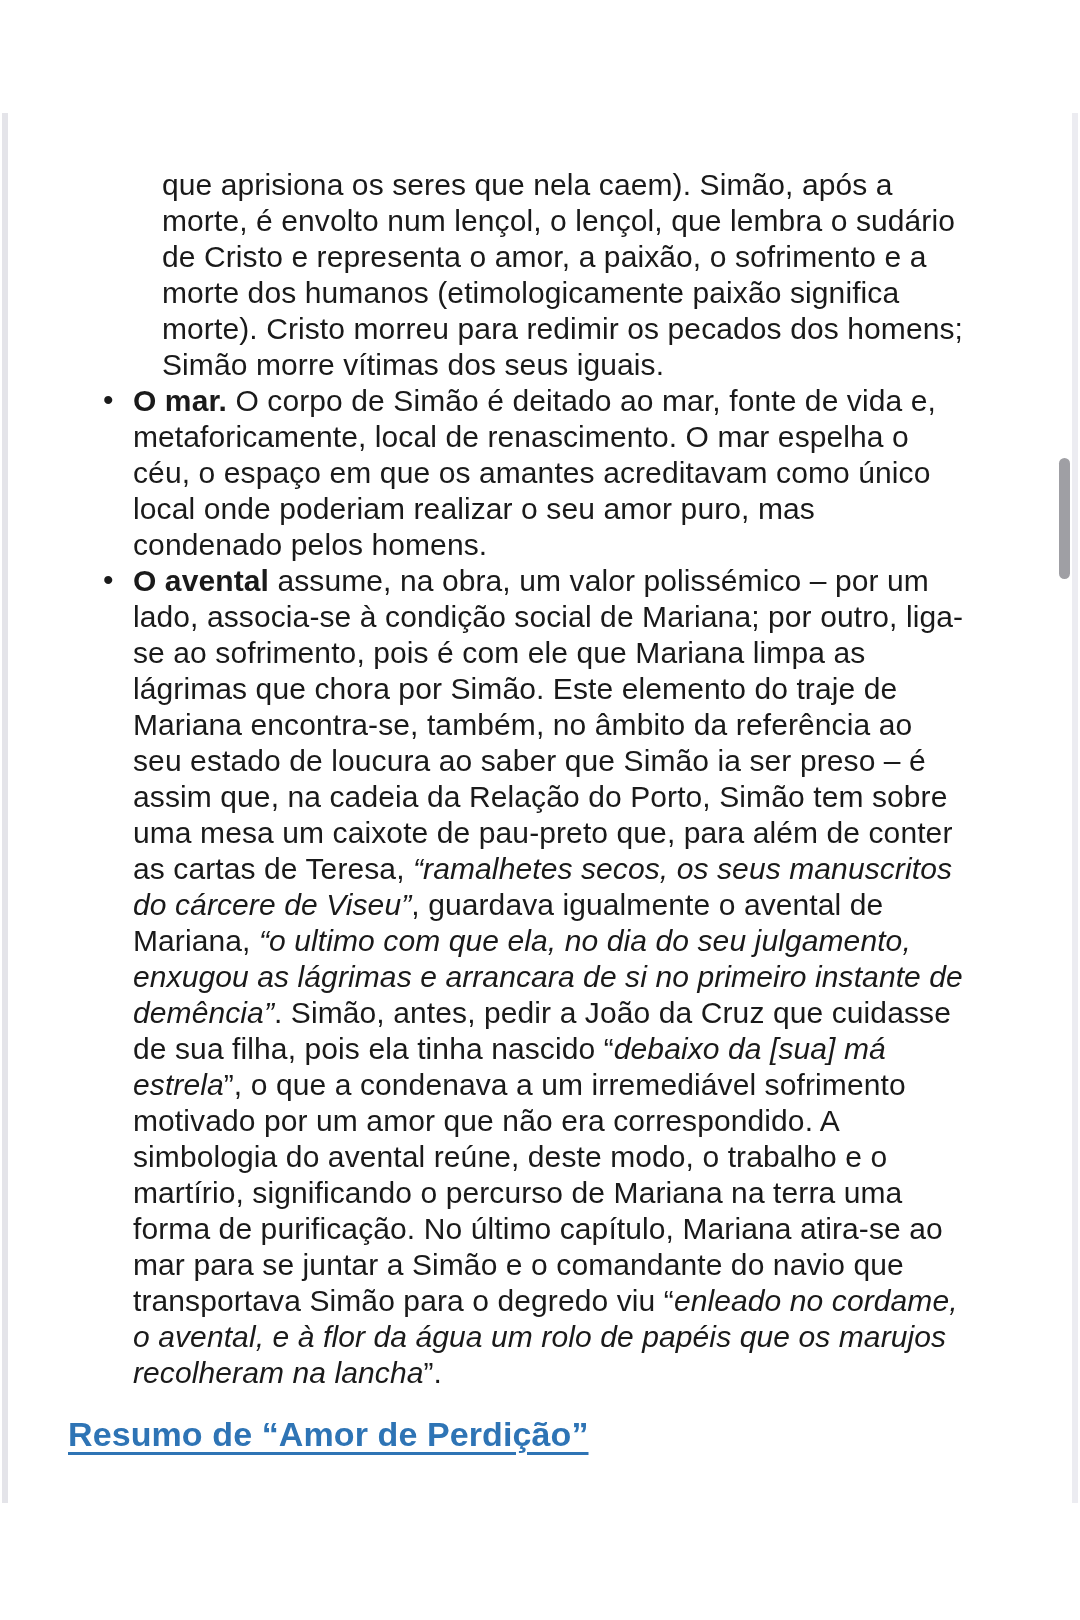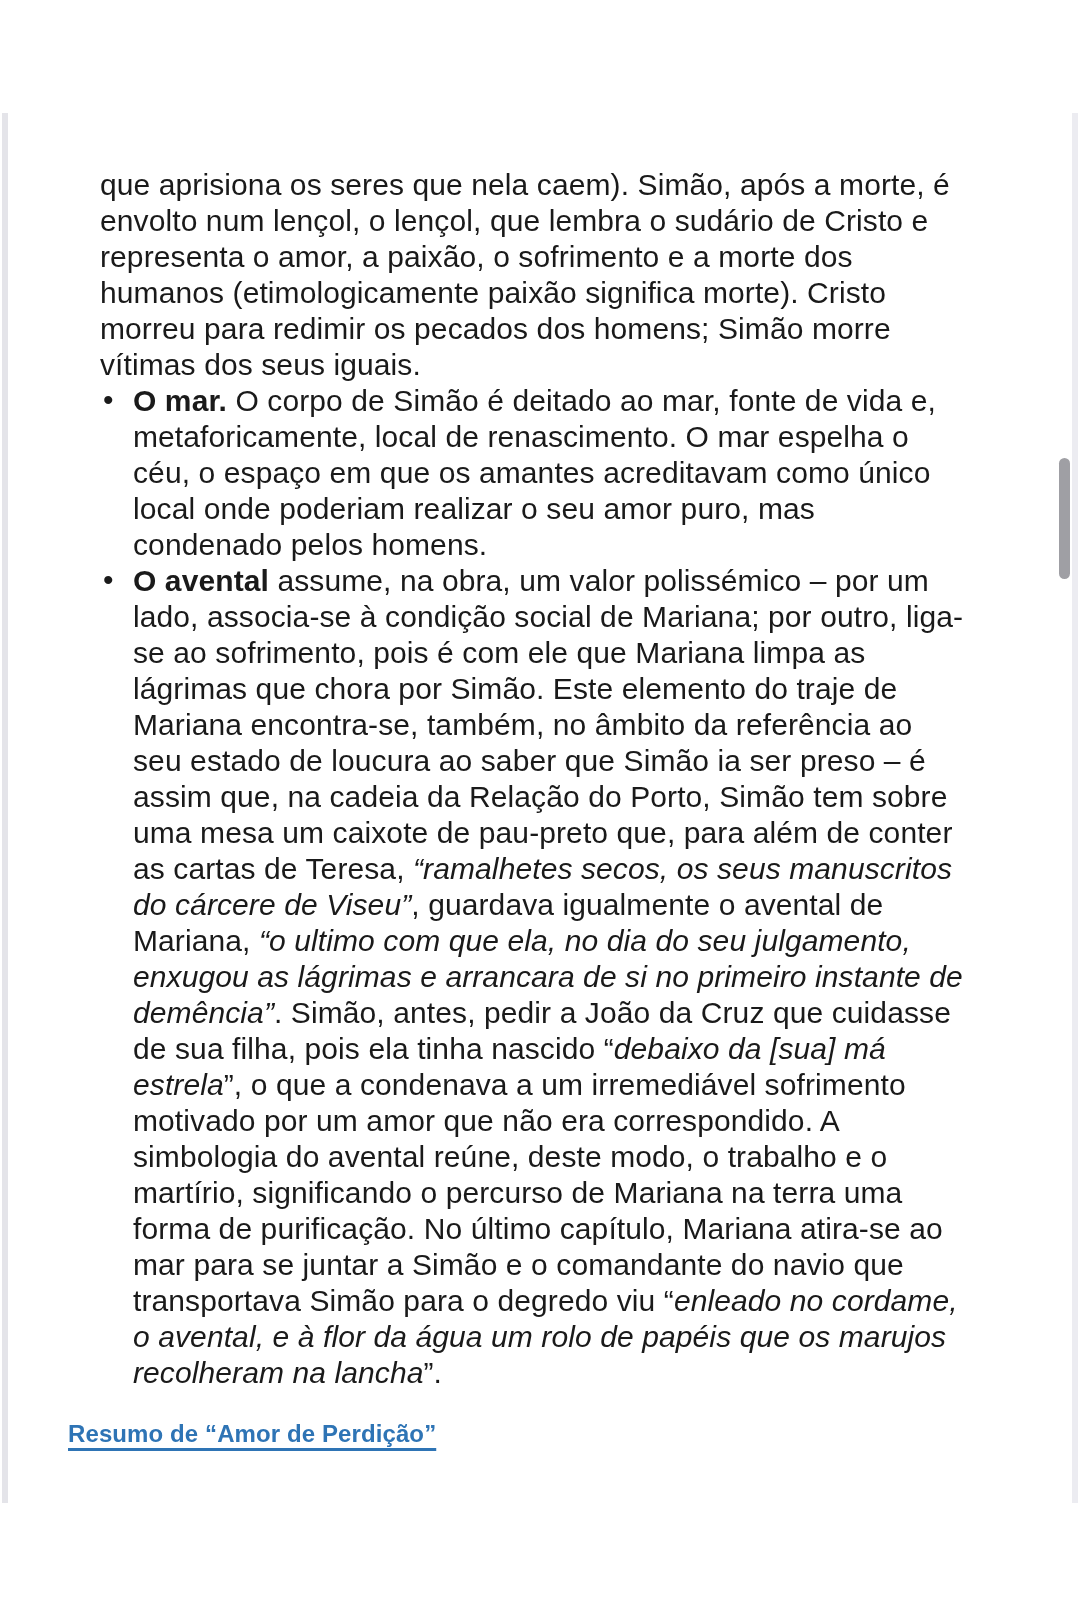--- a/index.html
+++ b/index.html
@@ -27,32 +27,32 @@
 
   
   .doc {
     position: absolute; left: 0; top: 0; width: 1080px;
     box-sizing: border-box;
     padding: 167px 112px 0 68px;
     font-size: 30px; line-height: 36px;
     letter-spacing: 0.1px;
   }
   .para { margin: 0; }
-  .cont { margin-left: 32px; }           
+  .cont { margin-left: 94px; }           
   .li   { position: relative; margin-left: 65px; }
   .li .marker {
     position: absolute; left: -30px; top: -1px;
     font-size: 30px;
   }
   .b { font-weight: bold; margin-top: 44px; }
   .i { font-style: italic; }
 
   .heading {
     margin: 22px 0 0 0;
-    font-size: 24px; line-height: 42px; font-weight: bold;
+    font-size: 34px; line-height: 42px; font-weight: bold;
     color: #2E74B5;
     text-decoration: underline;
     text-decoration-thickness: 3px;
     text-underline-offset: 6px;
     cursor: pointer;
     display: inline-block;
   }
 </style>
 </head>
 <body>

